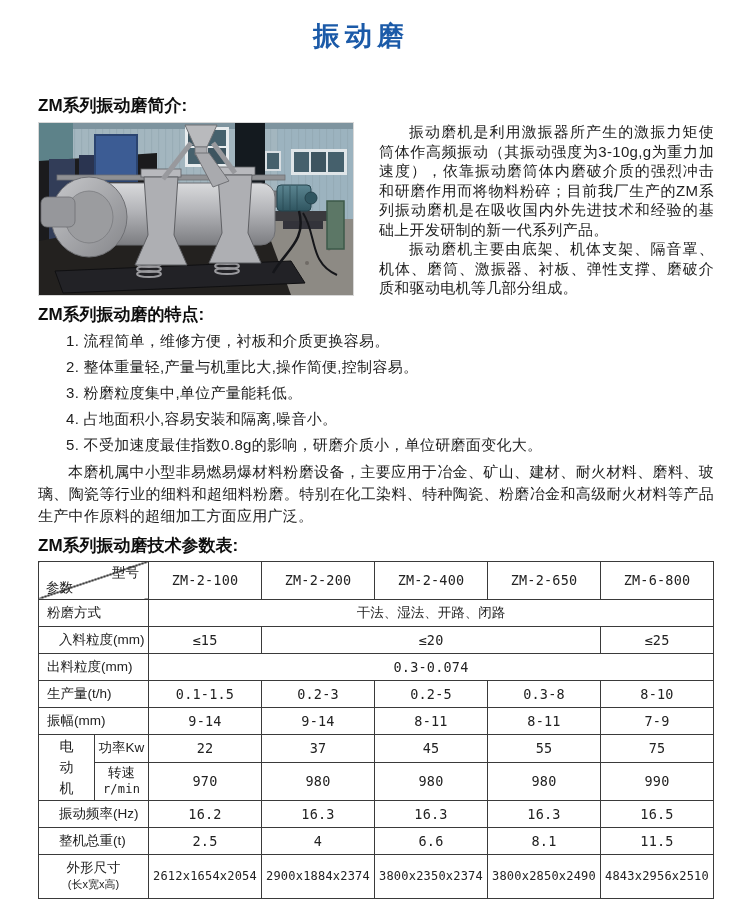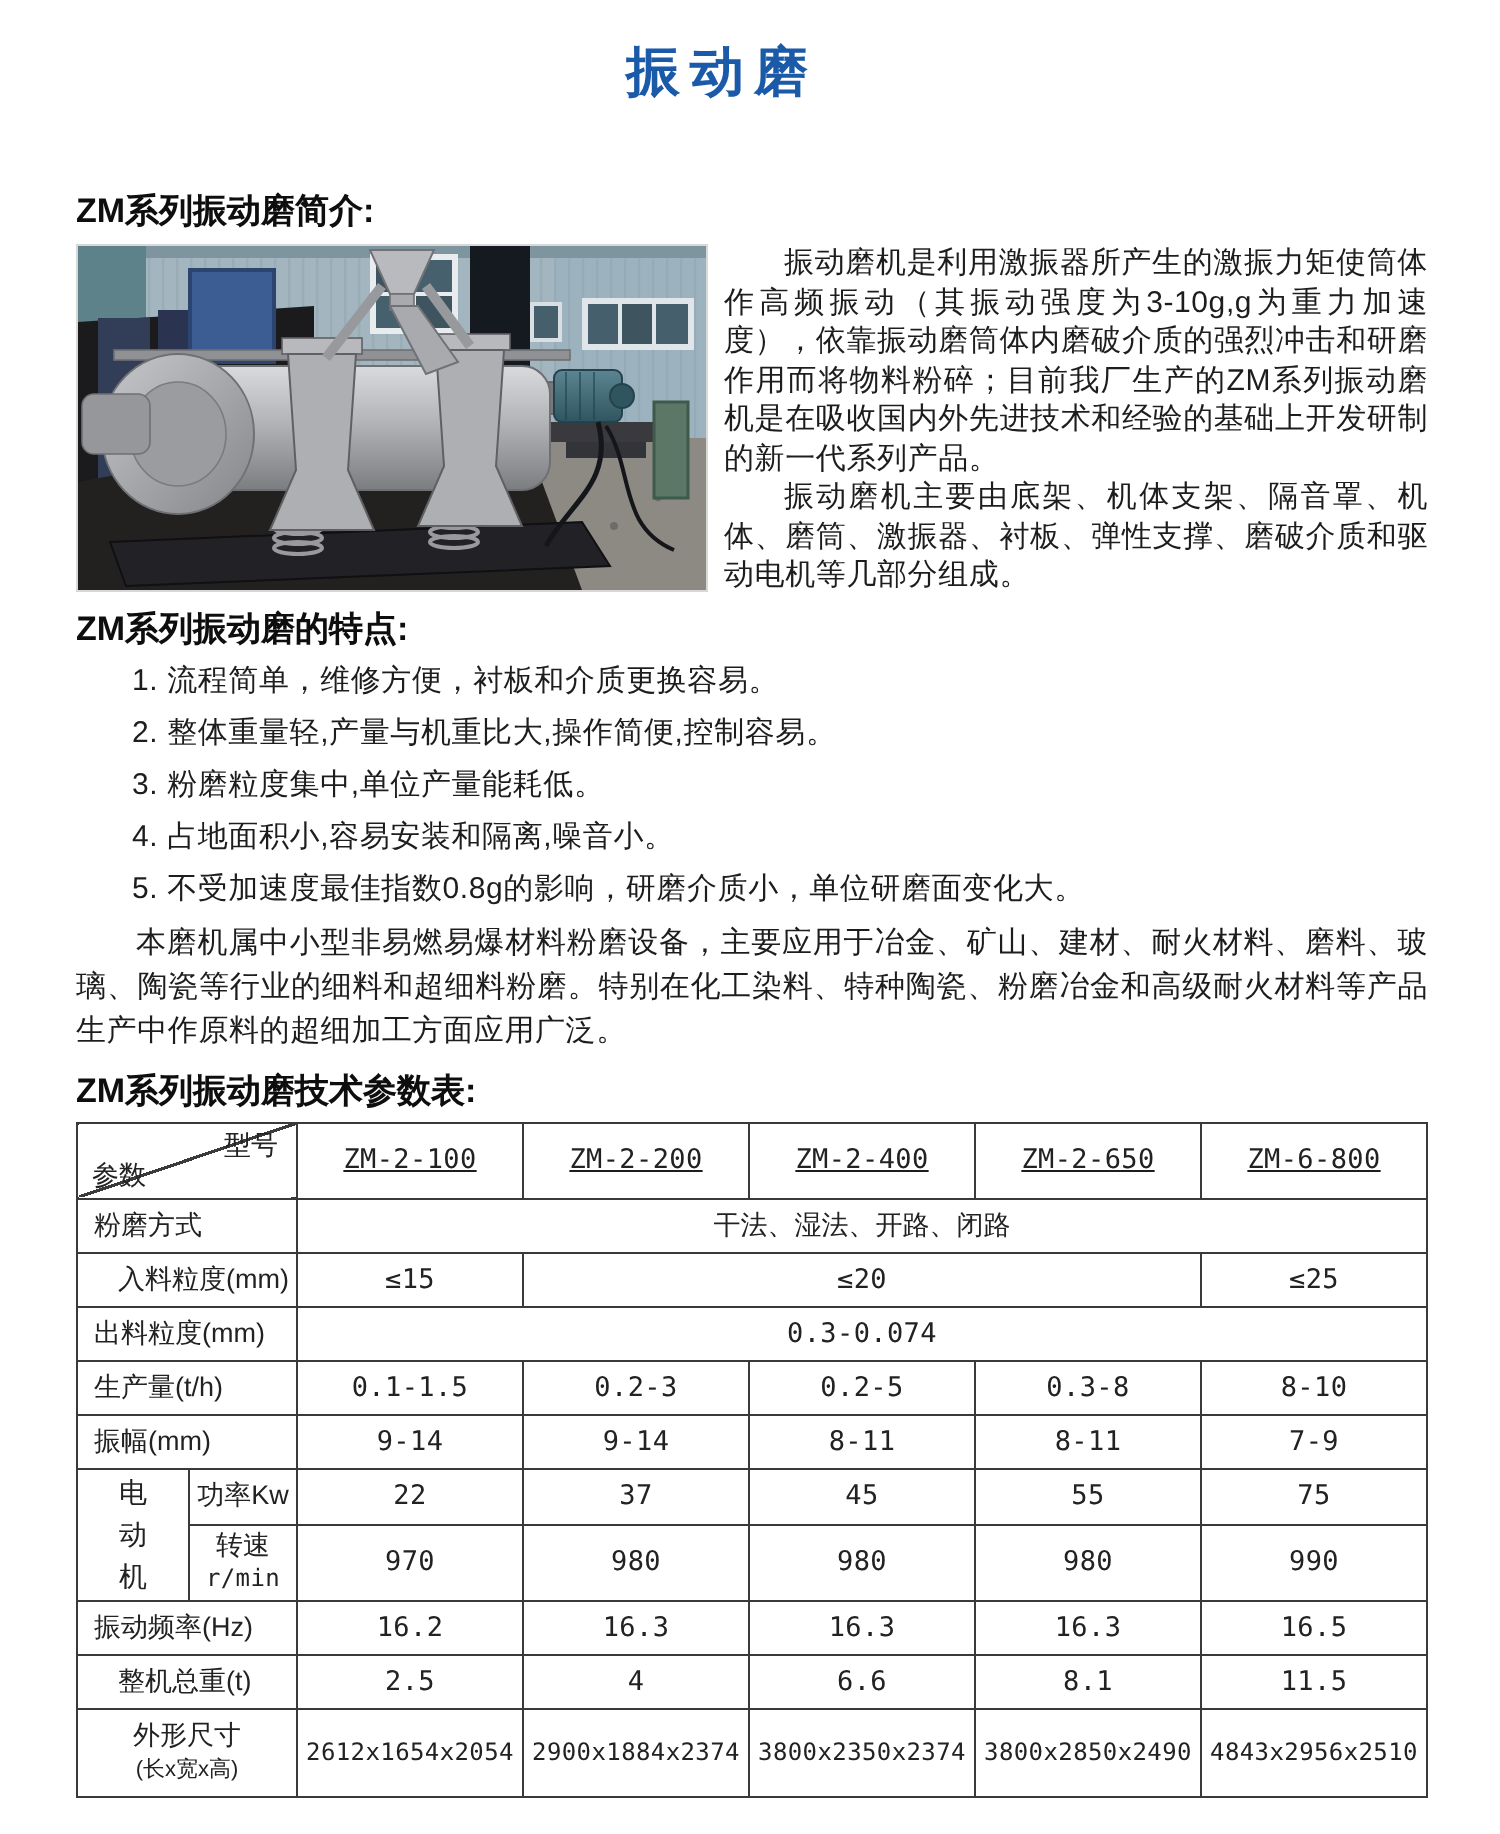--- a/index.html
+++ b/index.html
@@ -2,34 +2,34 @@
 <html><head>
 <meta charset="utf-8">
 <style>
   html,body{margin:0;padding:0;background:#ffffff;}
   body{width:750px;height:917px;font-family:"Liberation Sans","DejaVu Sans",sans-serif;color:#1d1d1d;}
   .page{position:relative;width:722px;height:917px;overflow:hidden;background:#fff;}
   .title{padding-top:18px;text-align:center;font-size:27px;font-weight:bold;letter-spacing:5px;color:#1b5aa8;}
   .content{margin:0 38px;width:676px;}
   .sec-head{margin:0;font-size:17px;font-weight:bold;color:#0e0e0e;line-height:20px;}
   .h-intro{margin-top:42px;}
-  .intro-row{margin-top:6px;display:flex;gap:8px;}
+  .intro-row{margin-top:6px;display:flex;gap:25px;}
   .photo{width:314px;height:172px;flex:0 0 314px;background:#a3b6bf;border:1px solid #d8d8d8;}
   .intro-text{width:360px;font-size:15px;line-height:19.5px;letter-spacing:0.3px;text-align:justify;}
   .intro-text p{margin:0;text-indent:2em;}
   .h-feat{margin-top:7px;}
   .feat-list{margin-top:6px;padding-left:28px;}
   .feat-item{font-size:15px;line-height:19px;margin-bottom:7px;letter-spacing:0.3px;}
   .h-usage{margin-top:6px;}
   .usage-text{margin:4px 0 0 0;font-size:15px;line-height:22px;text-indent:2em;letter-spacing:0.3px;text-align:justify;}
   .h-specs{margin-top:9px;}
   table.specs{margin-top:5px;border-collapse:collapse;table-layout:fixed;width:675px;}
   table.specs td{border:1px solid #3a3a3a;text-align:center;vertical-align:middle;padding:1px 2px;font-size:13.5px;color:#222;}
   .num{font-family:"DejaVu Sans Mono","Liberation Mono",monospace;font-size:13px;letter-spacing:0.2px;}
-  tr.r-head{height:38px;text-decoration:underline;}
+  tr.r-head{height:38px;}
   tr.r-std{height:27px;}
   tr.r-speed{height:31px;}
   tr.r-last{height:44px;}
   td.corner{position:relative;padding:0;background:
     linear-gradient(to bottom right,transparent calc(50% - 0.8px),#3a3a3a calc(50% - 0.8px),#3a3a3a calc(50% + 0.8px),transparent calc(50% + 0.8px));}
   .corner-top{position:absolute;top:2px;right:9px;font-size:13.5px;}
   .corner-bottom{position:absolute;bottom:2px;left:7px;font-size:13.5px;}
   .vert{display:inline-block;width:1em;word-break:break-all;line-height:1.5;font-size:14px;}
   .two-line{line-height:1.2;}
 </style>
@@ -222,21 +222,21 @@
           <span>转速</span><br>
           <span class="num" style="font-size:12px;">r/min</span>
         </td>
         <td class="num">970</td>
         <td class="num">980</td>
         <td class="num">980</td>
         <td class="num">980</td>
         <td class="num">990</td>
       </tr>
       <tr class="r-std">
-        <td colspan="2" style="text-align:left;padding-left:8px;">振动频率(Hz)</td>
+        <td colspan="2" style="text-align:left;padding-left:20px;">振动频率(Hz)</td>
         <td class="num">16.2</td>
         <td class="num">16.3</td>
         <td class="num">16.3</td>
         <td class="num">16.3</td>
         <td class="num">16.5</td>
       </tr>
       <tr class="r-std">
         <td colspan="2" style="text-align:left;padding-left:20px;">整机总重(t)</td>
         <td class="num">2.5</td>
         <td class="num">4</td>

